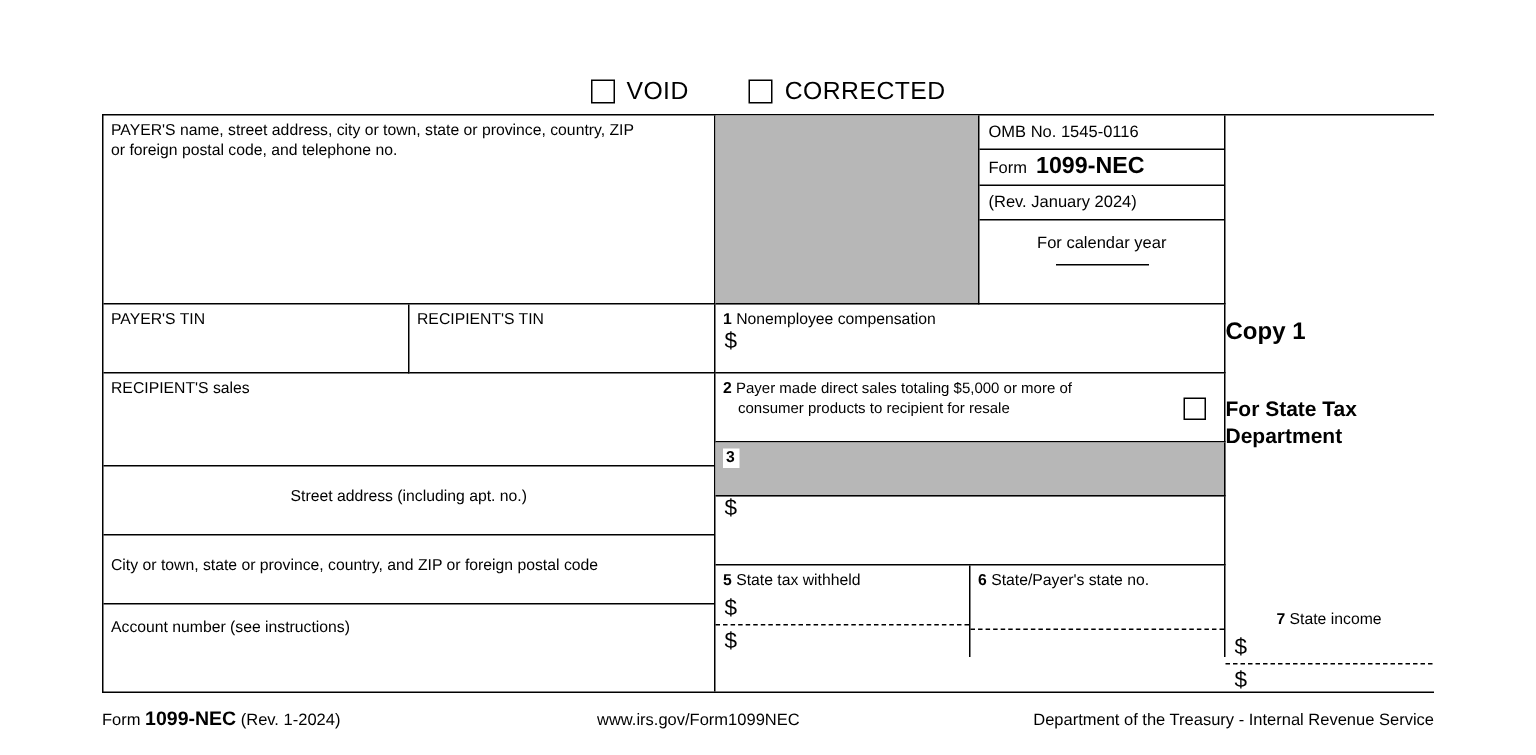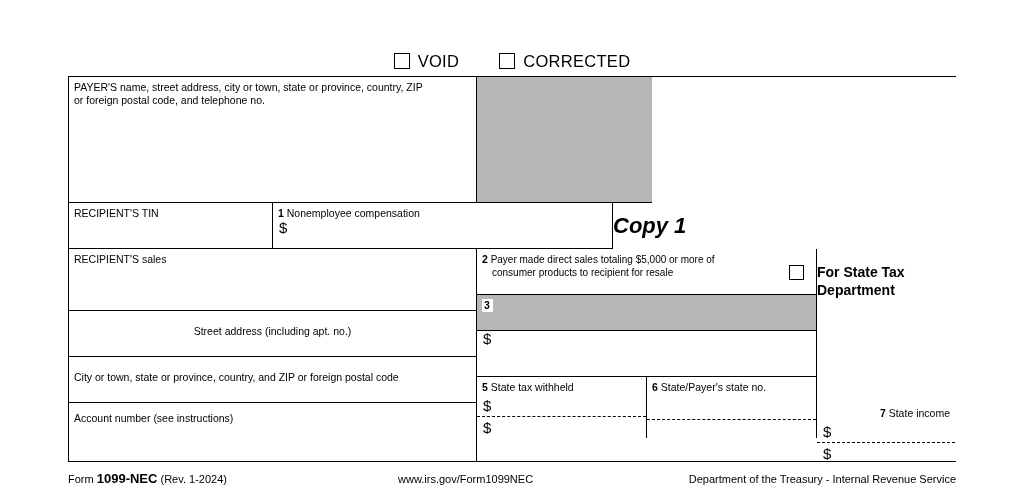--- a/index.html
+++ b/index.html
@@ -134,24 +134,23 @@
   }
   .title-cell {
     width: 140px;
     text-align: center;
     font-size: 16.5px;
     font-weight: bold;
     line-height: 21px;
     padding-top: 44px;
   }
   .copy1 {
-    font-size: 22px;
+    font-size: 16px;
     font-weight: bold;
     padding-top: 10px;
-    font-style: italic;
   }
   .for-state {
     font-size: 14px;
     font-weight: bold;
     line-height: 18px;
     padding-top: 14px;
   }
 
   .tin-row { height: 46px; }
 
@@ -215,23 +214,38 @@
   <div class="tbl">
 
     <div class="row hdr-row">
       <div class="cell payer-cell">
         <div class="lbl">
           <span>PAYER'S name, street address, city or town, state or province, country, ZIP</span><br>
           <span>or foreign postal code, and telephone no.</span>
         </div>
       </div>
       <div class="cell gray-cell"></div>
+      <div class="cell omb-cell">
+        <div class="omb-line">OMB No. 1545-0116</div>
+        <div class="omb-line form-1099">
+          <span class="small">Form</span>
+          <span class="big">1099-NEC</span>
+        </div>
+        <div class="omb-line">(Rev. January 2024)</div>
+        <div class="omb-line noborder">
+          <div class="calyear">For calendar year</div>
+          <div class="yearline"></div>
+        </div>
+      </div>
     </div>
 
     <div class="row">
+      <div class="cell br bb tin-row" style="width:204px;">
+        <div class="lbl">PAYER'S TIN</div>
+      </div>
       <div class="cell brh bb tin-row" style="width:204px;">
         <div class="lbl">RECIPIENT'S TIN</div>
       </div>
       <div class="cell brh bb tin-row" style="width:340px;">
         <div class="lbl">
           <span class="boxnum">1</span>
           <span>Nonemployee compensation</span>
         </div>
         <div class="dollar">$</div>
       </div>
@@ -295,21 +309,21 @@
 
       <div class="cell" style="width:138px;">
         <div class="cell" style="height:108px;">
           <div class="for-state">
             <div>For State Tax</div>
             <div>Department</div>
           </div>
         </div>
         <div class="cell" style="height:46px;"></div>
         <div class="cell">
-          <div class="lbl" style="text-align:right;">
+          <div class="lbl" style="text-align:center;">
             <span class="boxnum">7</span>
             <span>State income</span>
           </div>
           <div class="dollar" style="padding-top:4px;text-align:left;">$</div>
           <div class="dashed-top" style="margin-top:3px;"></div>
           <div class="dollar" style="padding-top:3px;text-align:left;">$</div>
         </div>
       </div>
     </div>
   </div>

